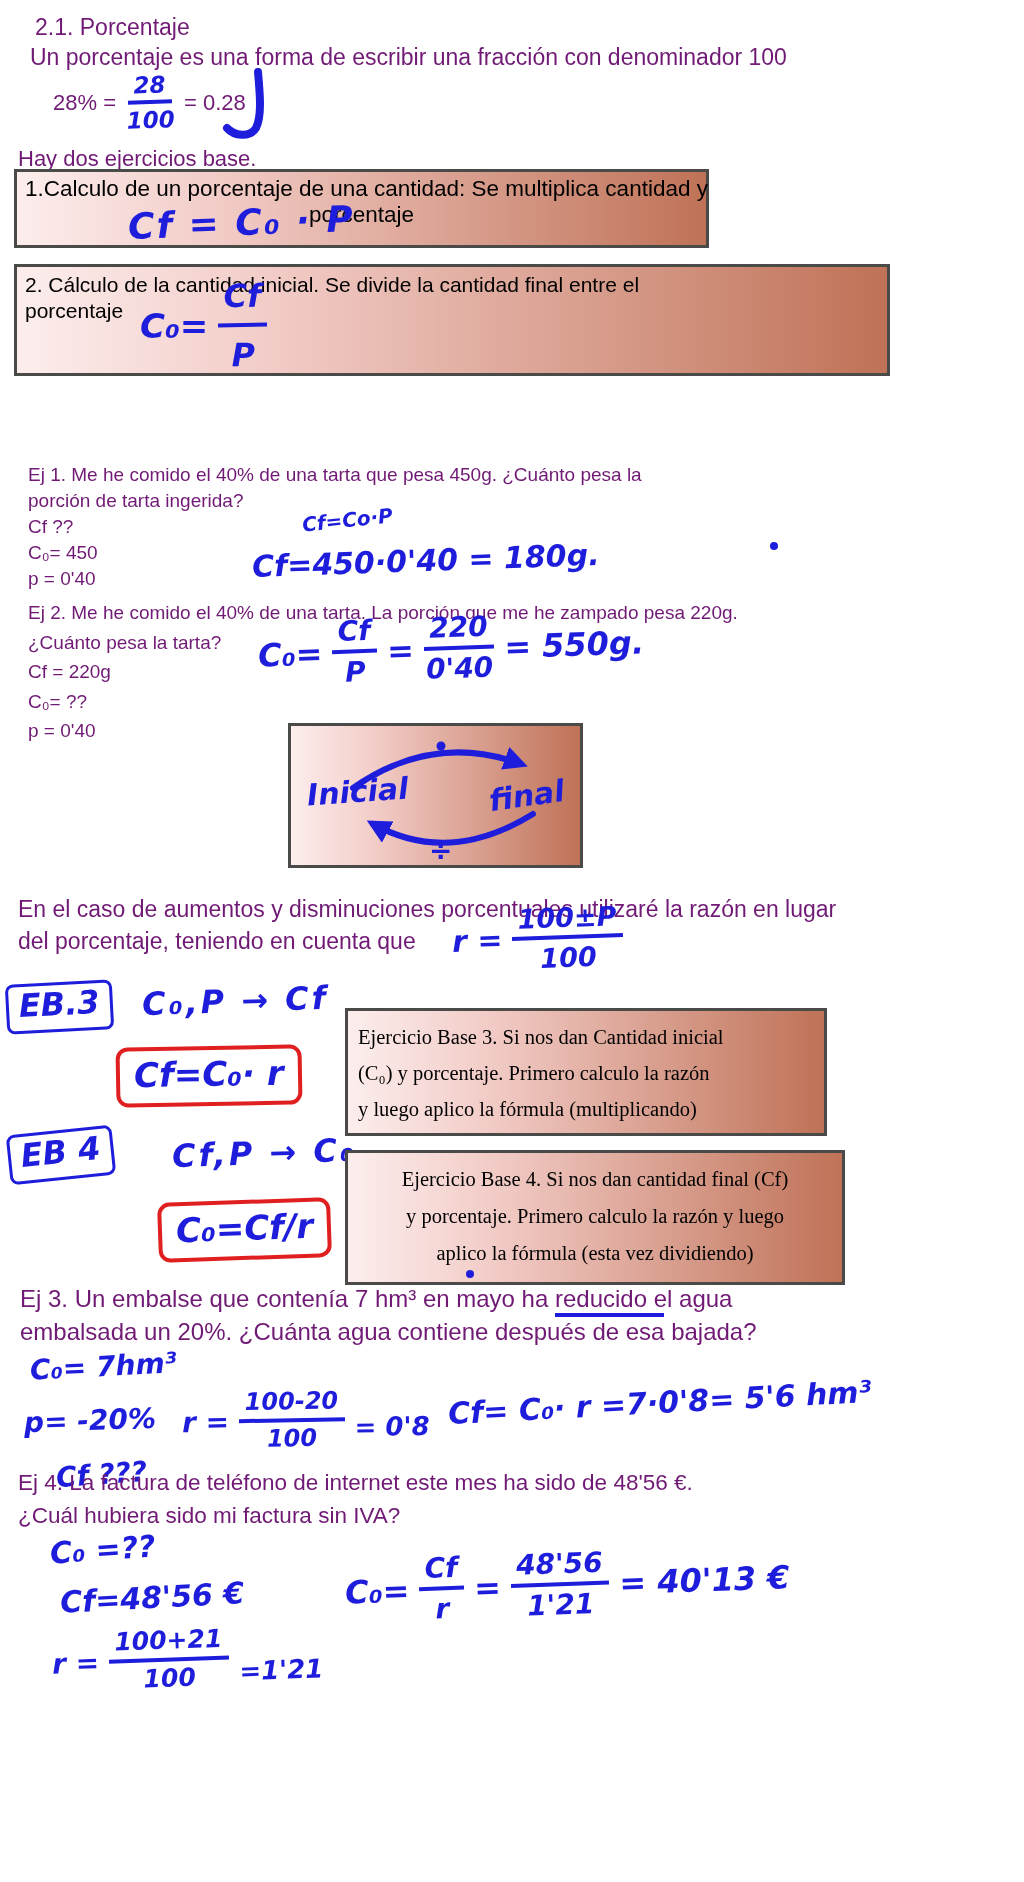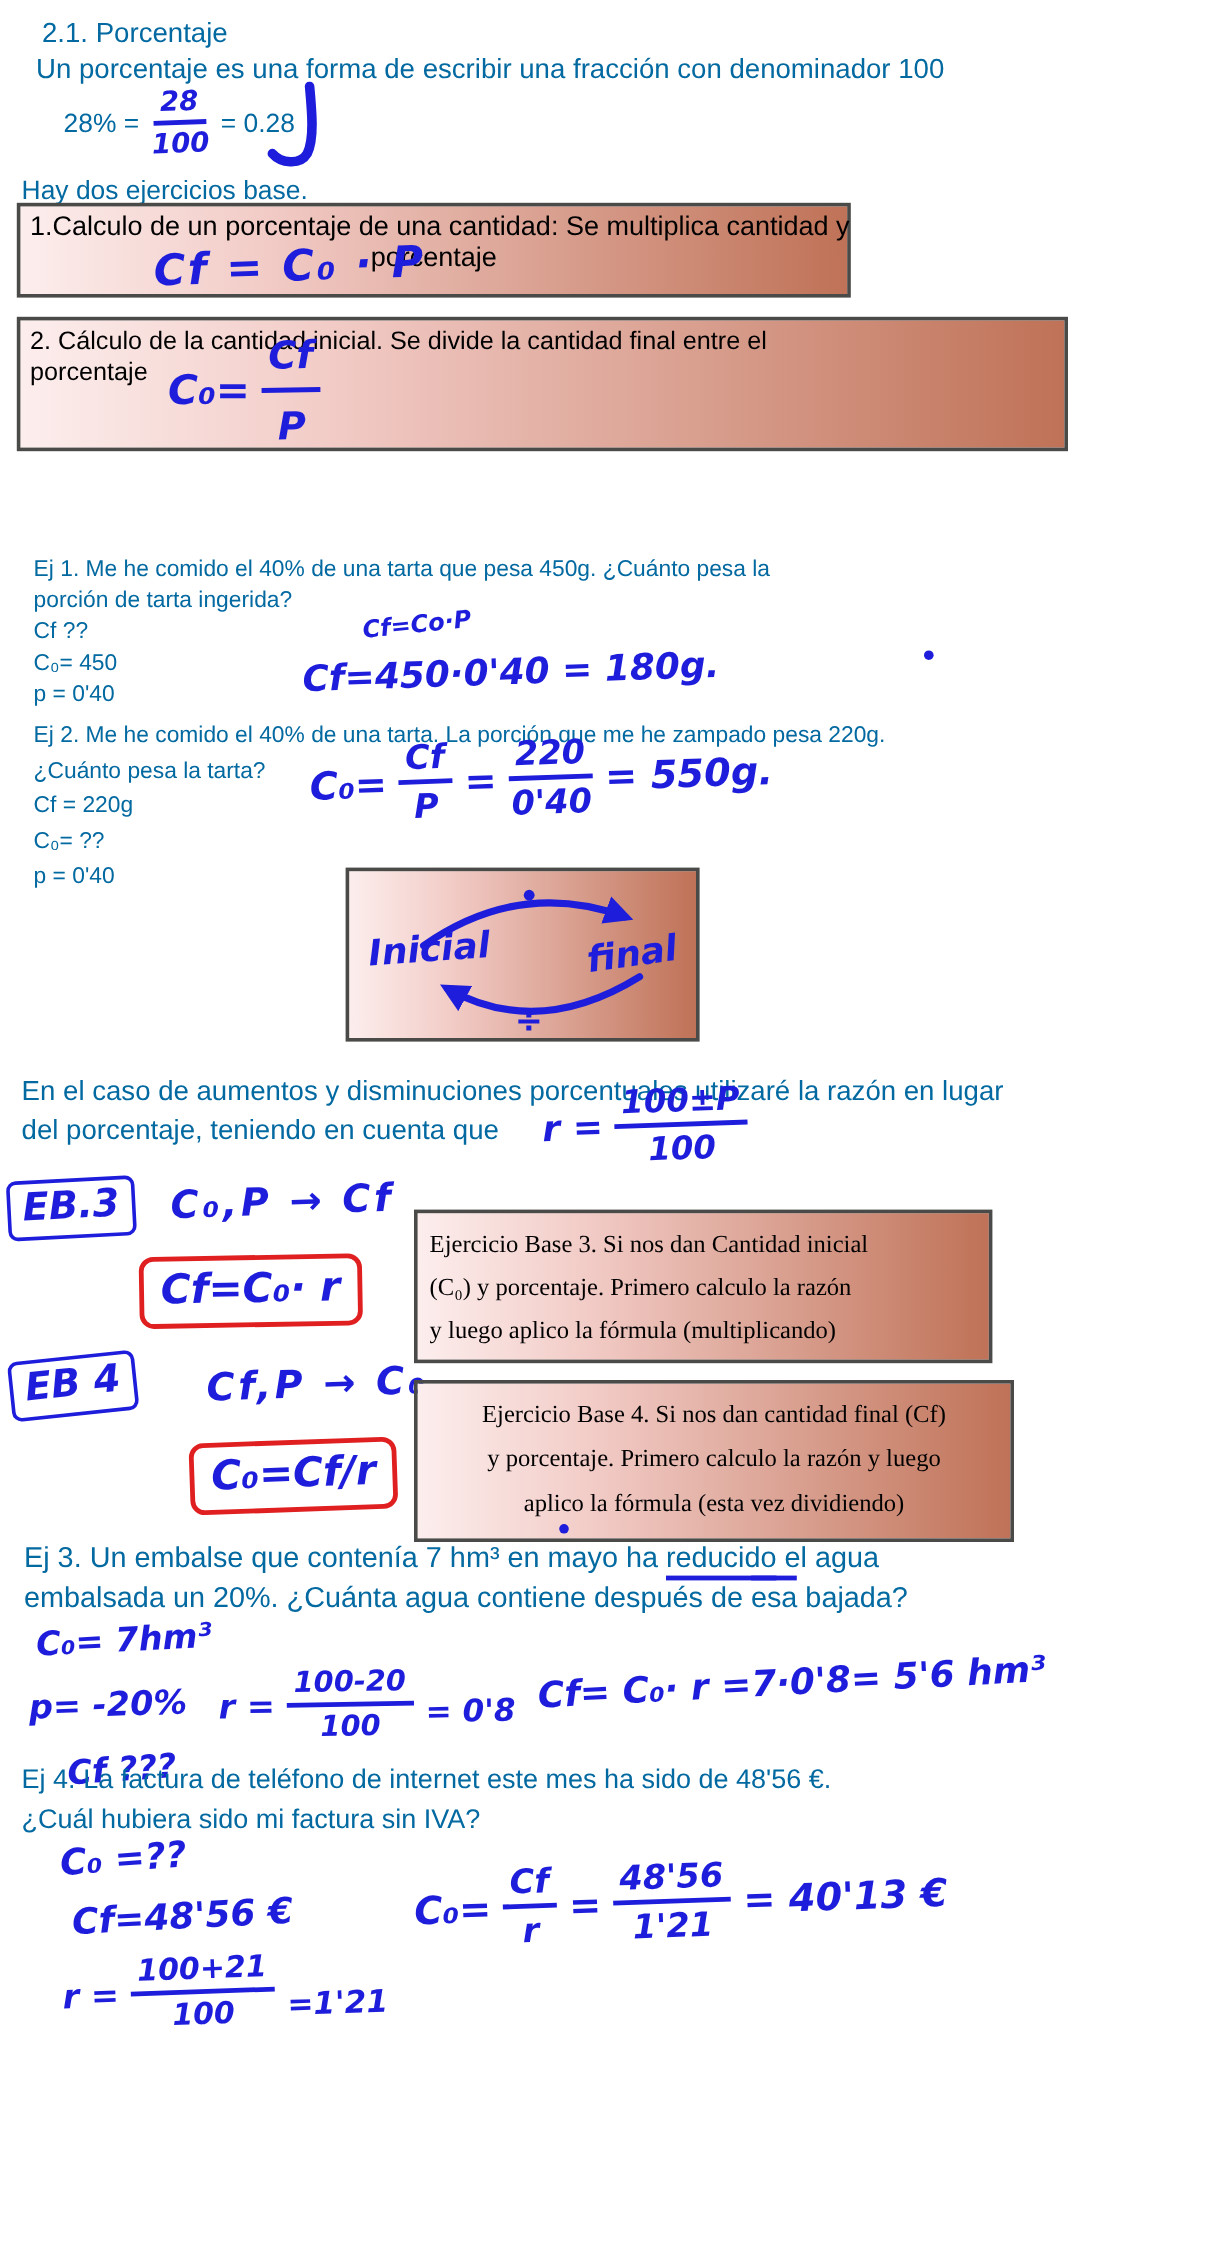--- a/index.html
+++ b/index.html
@@ -4,21 +4,21 @@
 <style>
   :root{
     --blue:#1d1ddb;
     --red:#e02020;
     --border:#4a4a48;
   }
   html,body{margin:0;padding:0;background:#fff;}
   .page{position:relative;width:1024px;height:1882px;background:#fff;overflow:hidden;
         font-family:"Liberation Sans",sans-serif;color:#000;}
   .abs{position:absolute;white-space:nowrap;}
-  .txt{color:#0369a1;}
+  .txt{color:#701a75;}
   .hw{font-family:"DejaVu Sans",sans-serif;font-style:italic;font-weight:bold;color:var(--blue);}
   .gbox{background:linear-gradient(90deg,#fceeed 0%,#f2cbc6 30%,#bf7257 100%);
         border:3px solid var(--border);box-sizing:border-box;}
   .serif{font-family:"Liberation Serif",serif;}
   .frac{display:inline-flex;flex-direction:column;align-items:center;text-align:center;
         vertical-align:middle;line-height:1.15;}
   .frac .num{border-bottom:4px solid currentColor;padding:0 6px 2px;}
   .frac .den{padding-top:3px;}
   .redbox{border:4px solid var(--red);border-radius:12px;padding:4px 14px 8px;display:inline-block;}
   .bluebox{border:3px solid var(--blue);border-radius:8px;padding:0 10px 6px;display:inline-block;}

